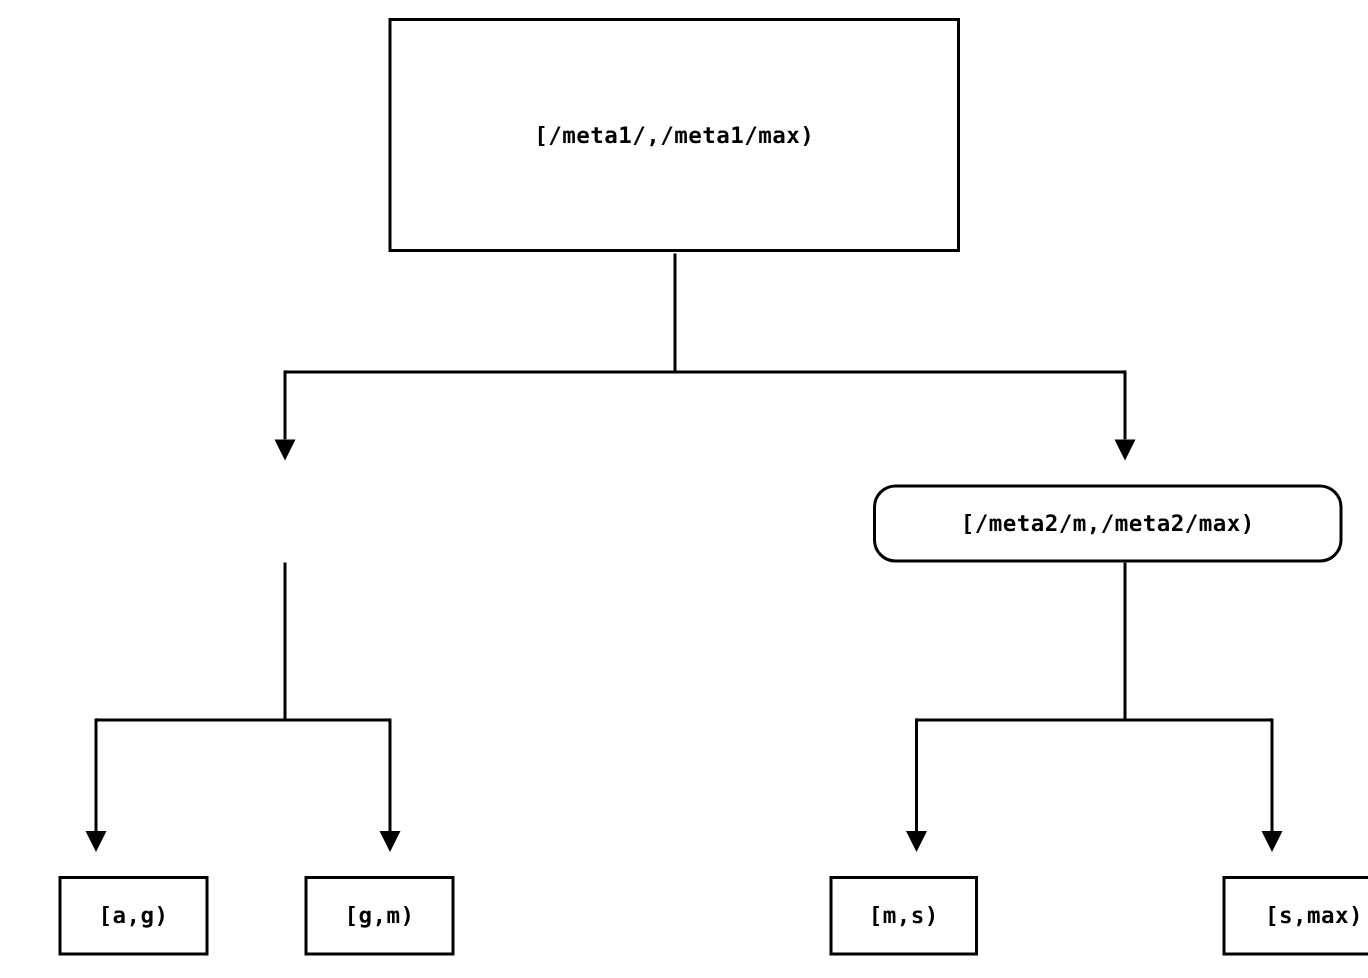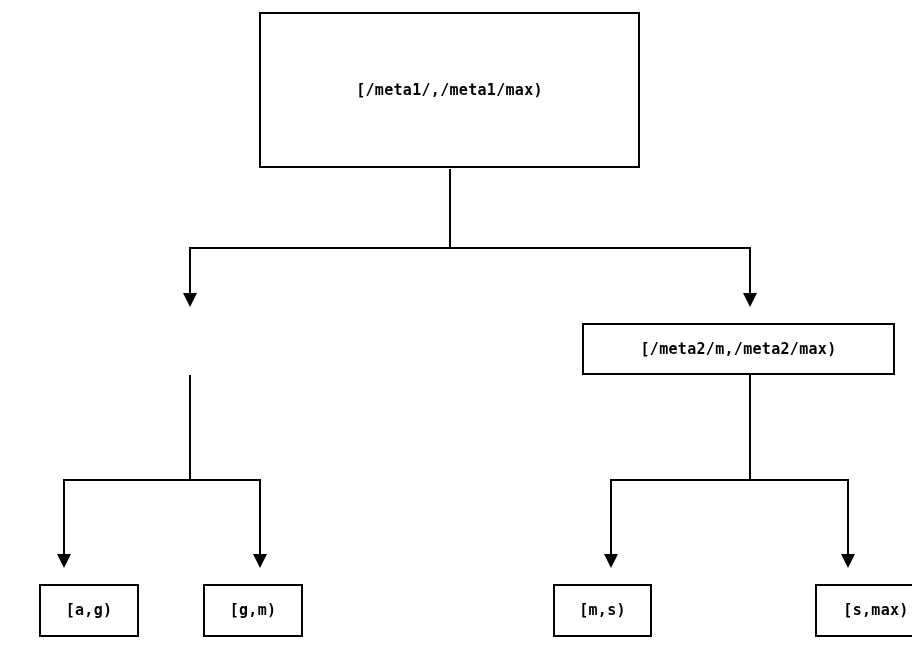--- a/index.html
+++ b/index.html
@@ -32,21 +32,21 @@
     justify-content: center;
     color: #000000;
     font-size: 15px;
     font-weight: 600;
     line-height: 1;
     letter-spacing: 0.3px;
     white-space: nowrap;
   }
   .node-root      { left: 259px; top: 12px;  width: 381px; height: 156px; }
   .node-mid-left  { left: 22px;  top: 324px; width: 323px; height: 51px;  }
-  .node-mid-right { left: 582px; top: 323px; width: 313px; height: 52px;  }
+  .node-mid-right { left: 582px; top: 323px; width: 313px; height: 52px; border-radius: 15px;  }
   .node-leaf-ag   { left: 8px;   top: 584px; width: 100px; height: 53px; margin-left: 31px;  }
   .node-leaf-gm   { left: 203px; top: 584px; width: 100px; height: 53px;  }
   .node-leaf-ms   { left: 553px; top: 584px; width: 99px;  height: 53px;  }
   .node-leaf-smax { left: 778px; top: 584px; width: 122px; height: 53px; margin-left: 37px;  }
 </style>
 </head>
 <body>
 
 <div class="canvas">
 

